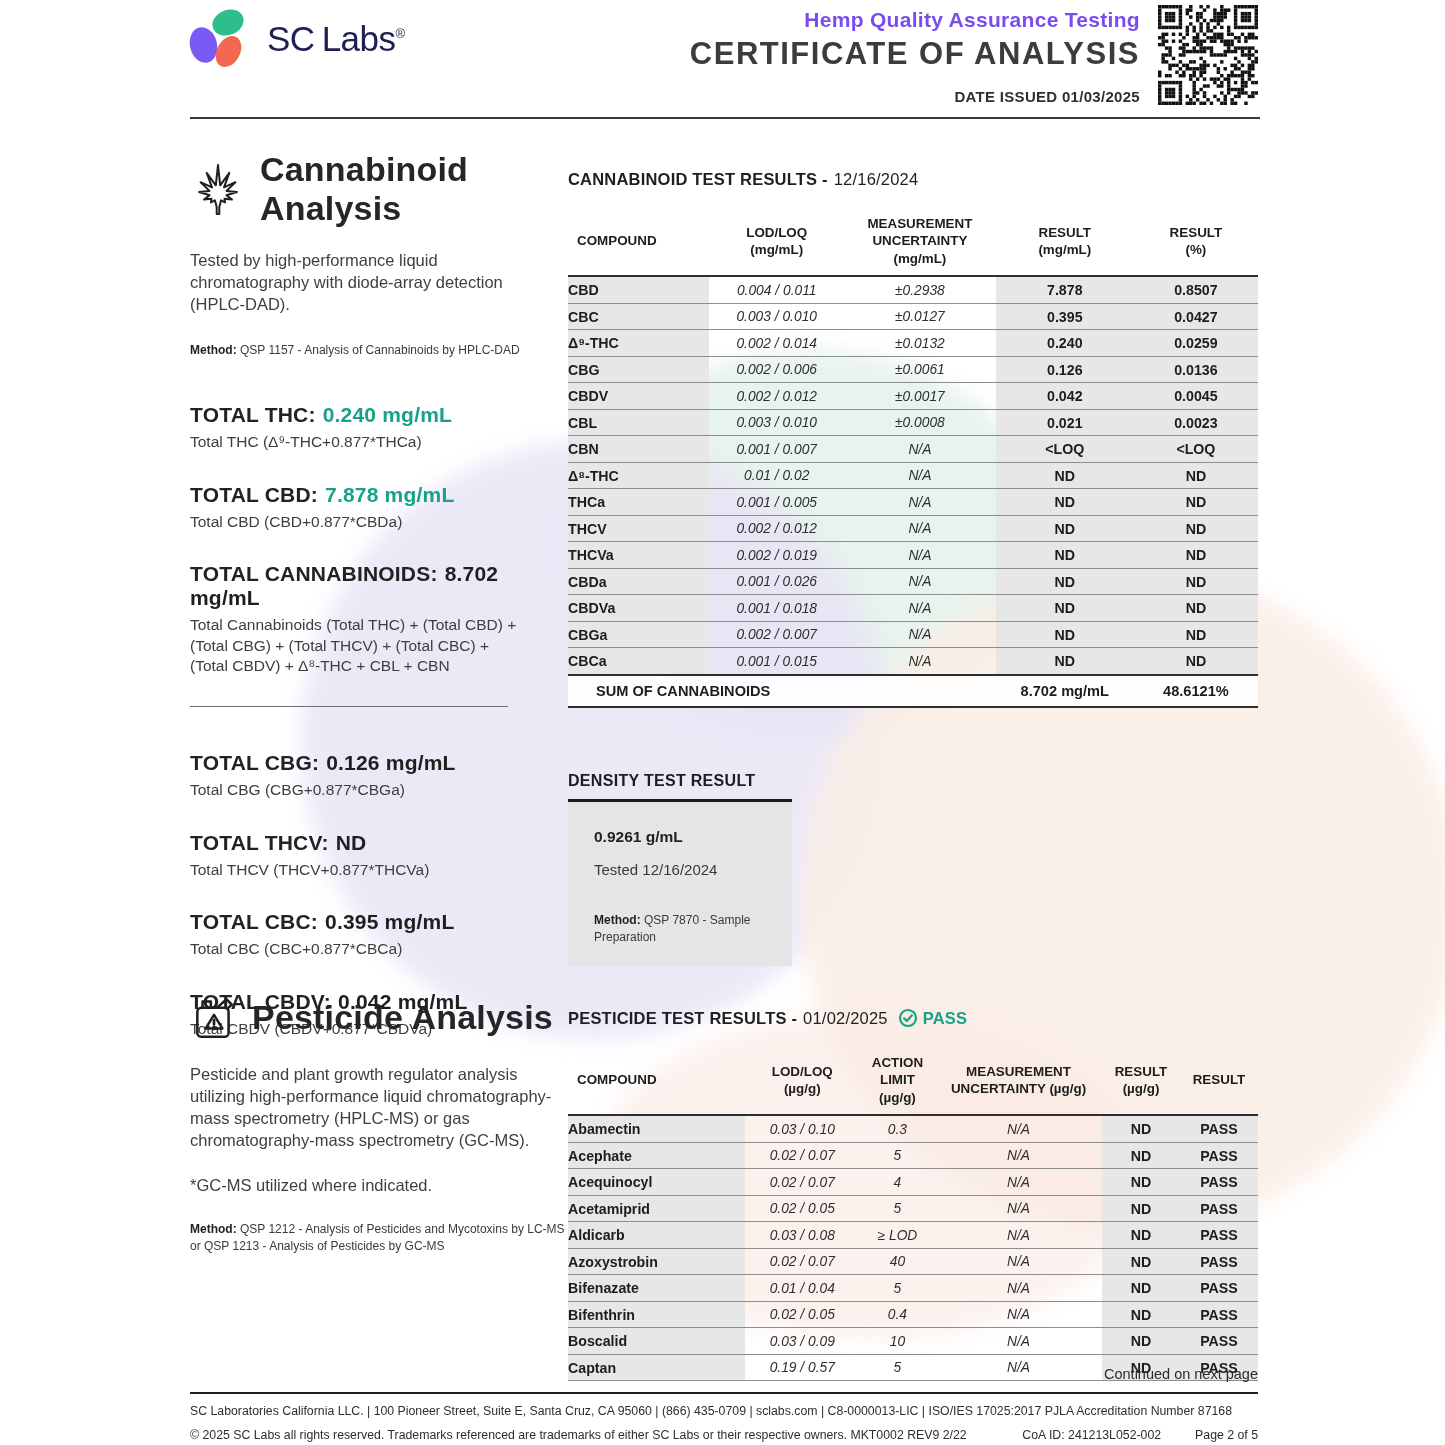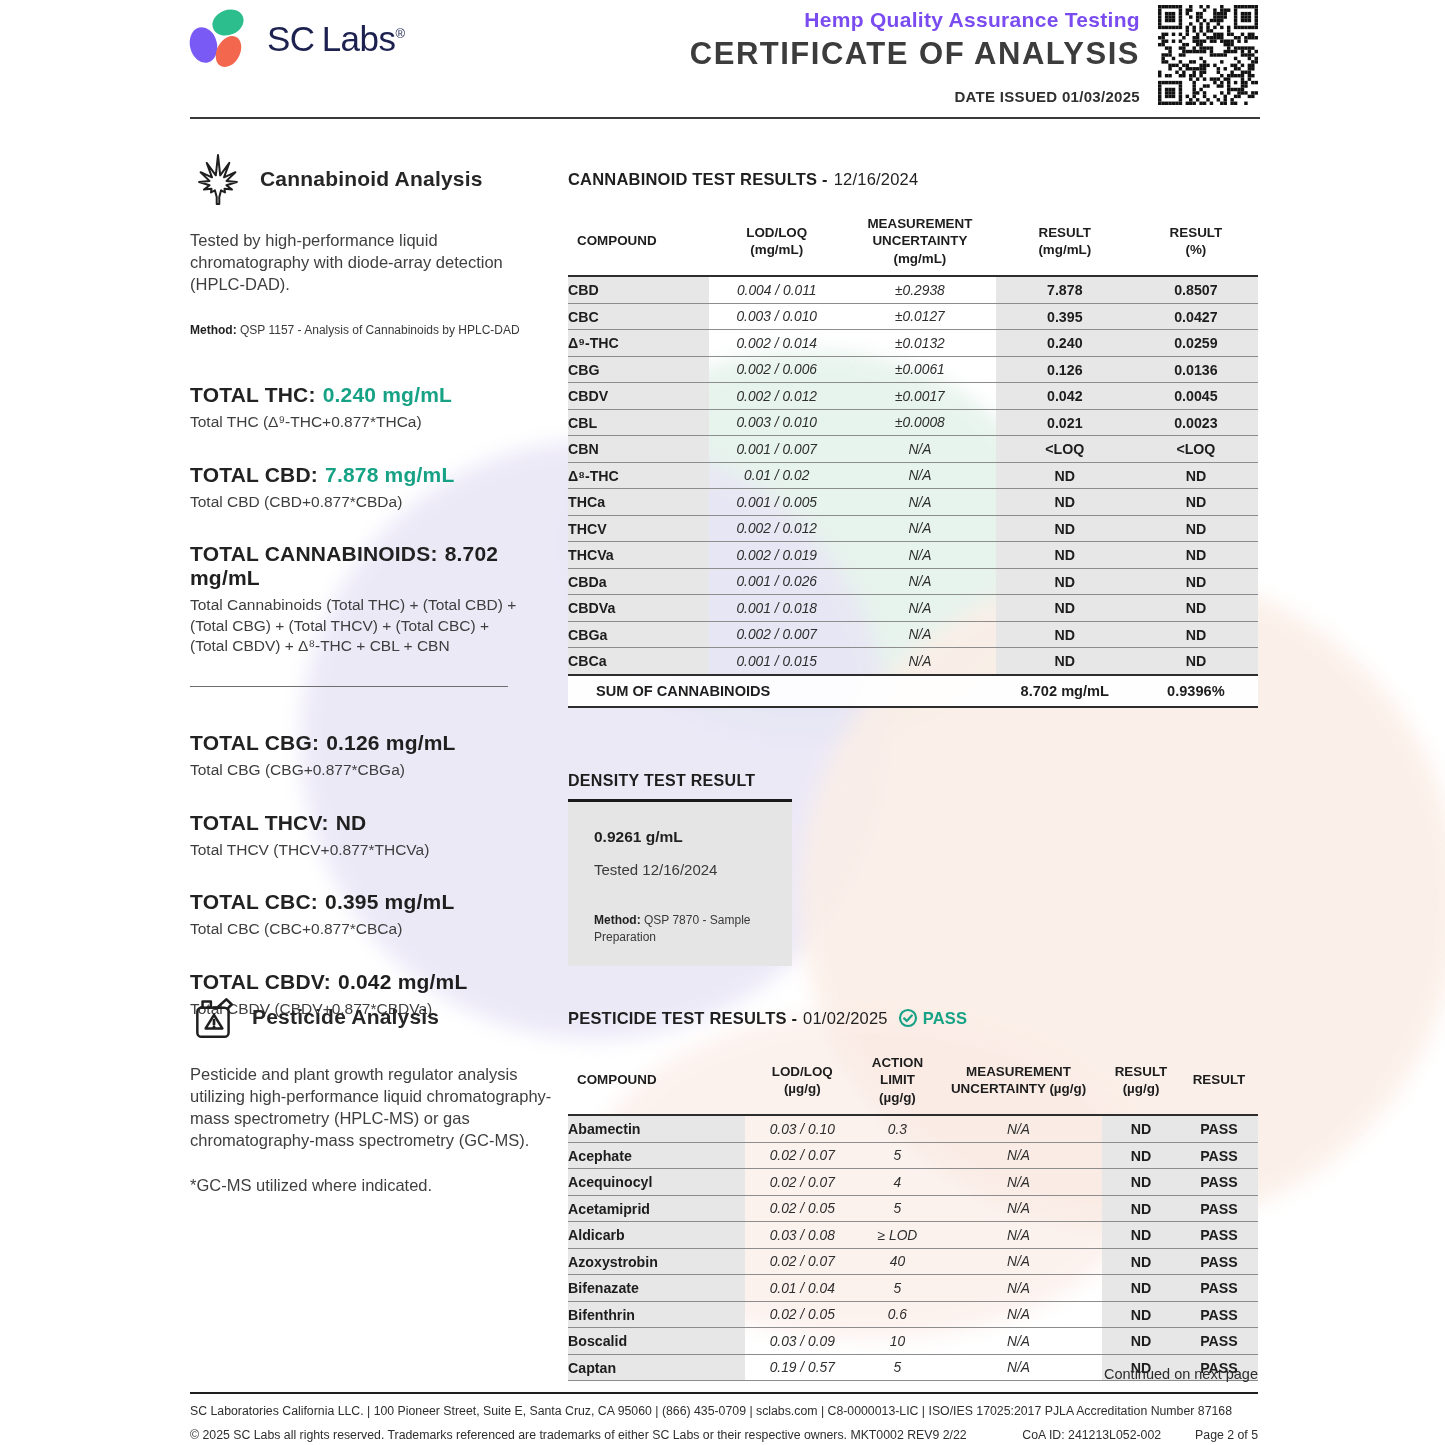--- a/index.html
+++ b/index.html
@@ -26,21 +26,21 @@
   .header-right{right:305px;top:8px;text-align:right;}
   .program{font-size:21px;font-weight:bold;color:#7a4cf0;letter-spacing:.3px;}
   .coa-title{font-size:31px;font-weight:bold;color:#3c3c3c;letter-spacing:1.5px;margin-top:4px;}
   .date-issued{font-size:15px;font-weight:bold;color:#2f2f2f;margin-top:16px;letter-spacing:.3px;}
   .qr{left:1158px;top:5px;width:100px;height:100px;background:#fff;}
   .header-rule{left:190px;width:1070px;top:117px;border-top:2px solid #3a3a3a;height:0;}
 
   
   .left-col{left:190px;top:150px;width:332px;}
   .sec-head{display:flex;align-items:center;gap:14px;}
-  .sec-head h2{margin:0;font-size:21px;font-weight:bold;color:#262626;letter-spacing:.2px;}
+  .sec-head h2{margin:0;font-size:34px;font-weight:bold;color:#262626;letter-spacing:.2px;}
   .desc{margin:22px 0 0;font-size:16.5px;line-height:1.33;color:#3f3f3f;}
   .method{margin:26px 0 0;font-size:12px;line-height:1.45;color:#3a3a3a;}
   .method b{color:#1f1f1f;}
   .totals{margin-top:44px;}
   .total-block{margin-bottom:30px;}
   .total-line{font-size:21px;font-weight:bold;color:#222;letter-spacing:.2px;}
   .total-line .val{margin-left:7px;color:#1f1f1f;}
   .total-block.accent .val{color:#17a286;}
   .total-formula{font-size:15.5px;color:#3e3e3e;margin-top:5px;line-height:1.32;}
   .totals-divider{border:none;border-top:1.5px solid #6e6e6e;width:318px;margin:4px 0 32px 0;}
@@ -684,21 +684,21 @@
             <tr>
               <td class="c0 gray">CBCa</td>
               <td class="ital">0.001 / 0.015</td>
               <td class="ital">N/A</td>
               <td class="gray boldcell">ND</td>
               <td class="gray boldcell">ND</td>
             </tr>
             <tr class="sum">
               <td colspan="3" class="slabel">SUM OF CANNABINOIDS</td>
               <td>8.702 mg/mL</td>
-              <td>0.9396%</td>
+              <td>48.6121%</td>
             </tr>
           </tbody>
         </table>
       </div>
   </div>
 
   <div class="z density">
     <h3>DENSITY TEST RESULT</h3>
     <hr class="density-rule">
     <div class="density-box">
@@ -717,20 +717,21 @@
           <path d="M26,15 l9,-8 l5,5 l-4,4"></path>
           <path d="M23,22 l8,13 h-16 z"></path>
           <path d="M23,27 v4" stroke-width="2.6"></path>
           <path d="M23,33.6 v0.2" stroke-width="3"></path>
         </svg>
       </span>
       <h2>Pesticide Analysis</h2>
     </div>
     <p class="desc">Pesticide and plant growth regulator analysis utilizing high-performance liquid chromatography-mass spectrometry (HPLC-MS) or gas chromatography-mass spectrometry (GC-MS).</p>
     <p class="note">*GC-MS utilized where indicated.</p>
+    <p class="method"><b>Method:</b><span> QSP 1212 - Analysis of Pesticides and Mycotoxins by LC-MS or QSP 1213 - Analysis of Pesticides by GC-MS</span></p>
   </div>
 
   <div class="z pest-table">
     <div class="tbl-title">
       <span class="tb">PESTICIDE TEST RESULTS -</span>
       <span>01/02/2025</span>
       <span class="pass-badge">
         <span>
           <svg width="20" height="20" viewBox="0 0 20 20">
             <circle cx="10" cy="10" r="8" fill="none" stroke="#17a286" stroke-width="2.2"></circle>
@@ -817,21 +818,21 @@
               <td class="c0 gray">Bifenazate</td>
               <td class="ital">0.01 / 0.04</td>
               <td class="ital">5</td>
               <td class="ital">N/A</td>
               <td class="gray boldcell">ND</td>
               <td class="gray boldcell">PASS</td>
             </tr>
             <tr>
               <td class="c0 gray">Bifenthrin</td>
               <td class="ital">0.02 / 0.05</td>
-              <td class="ital">0.6</td>
+              <td class="ital">0.4</td>
               <td class="ital">N/A</td>
               <td class="gray boldcell">ND</td>
               <td class="gray boldcell">PASS</td>
             </tr>
             <tr>
               <td class="c0 gray">Boscalid</td>
               <td class="ital">0.03 / 0.09</td>
               <td class="ital">10</td>
               <td class="ital">N/A</td>
               <td class="gray boldcell">ND</td>

